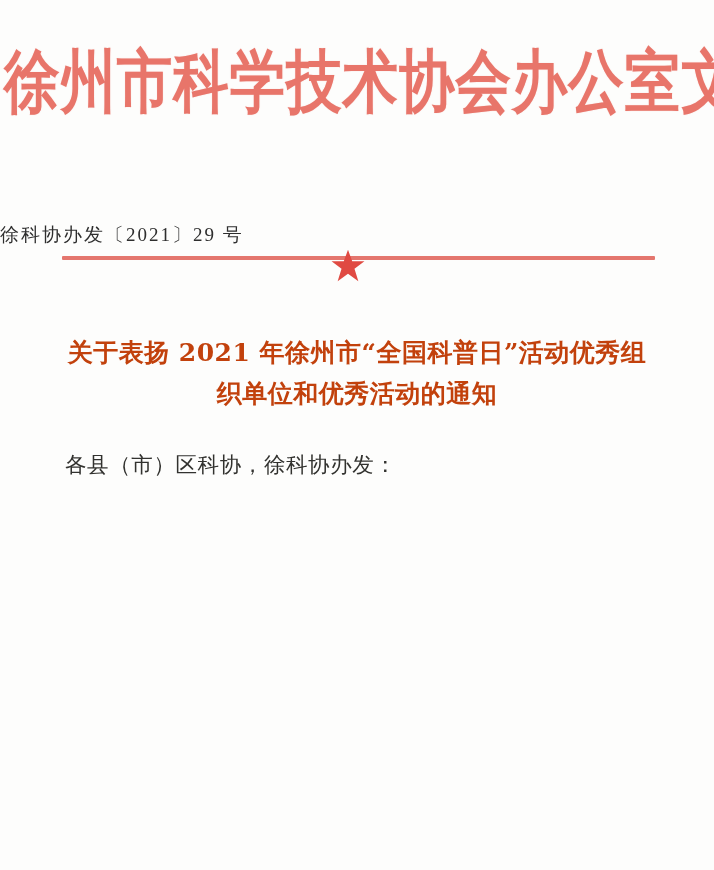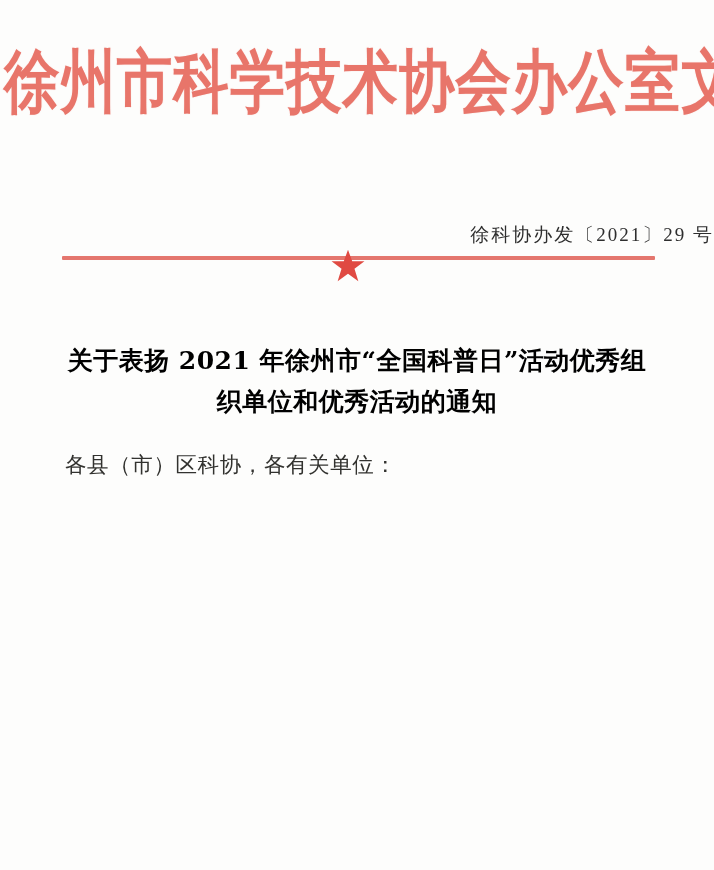--- a/index.html
+++ b/index.html
@@ -43,21 +43,21 @@
     transform-origin: center top;
     text-shadow: 0 0 1px rgba(232,117,106,0.35);
   }
 
   
   .doc-number {
     position: absolute;
     left: 0;
     right: 0;
     top: 222px;
-    text-align: right;
+    text-align: left;
     color: #2e2e2e;
     font-size: 19px;
     letter-spacing: 2px;
     font-family: "Liberation Serif", "DejaVu Serif", serif;
   }
 
   
   .rule-wrap {
     position: absolute;
     left: 62px;
@@ -85,27 +85,26 @@
   }
   .rule-star svg { display: block; }
 
   
   .doc-title {
     position: absolute;
     left: 64px;
     width: 586px;
     top: 332px;
     text-align: center;
-    color: #000000;
+    color: #c2410c;
     font-family: "DejaVu Serif", "Liberation Serif", serif;
     font-weight: 700;
     font-size: 25px;
     line-height: 41px;
     letter-spacing: 0.5px;
-    margin-top: 8px;
   }
 
   
   .body-block {
     position: absolute;
     left: 65px;
     width: 590px;
     top: 444px;
     color: #32322f;
     font-size: 21.5px;
@@ -137,16 +136,16 @@
     <div class="rule-star">
       <svg viewBox="0 0 100 95" width="36" height="34" aria-hidden="true">
         <polygon points="50,2 61.8,34.5 96,34.5 68.1,55.4 78.9,90 50,69 21.1,90 31.9,55.4 4,34.5 38.2,34.5" fill="#e04a42"></polygon>
       </svg>
     </div>
   </div>
 
   <div class="doc-title">关于表扬 2021 年徐州市“全国科普日”活动优秀组织单位和优秀活动的通知</div>
 
   <div class="body-block">
-    <p>各县（市）区科协，各有关单位：</p>
+    <p>各县（市）区科协，徐科协办发：</p>
   </div>
 
 </div>
 
 </body></html>

